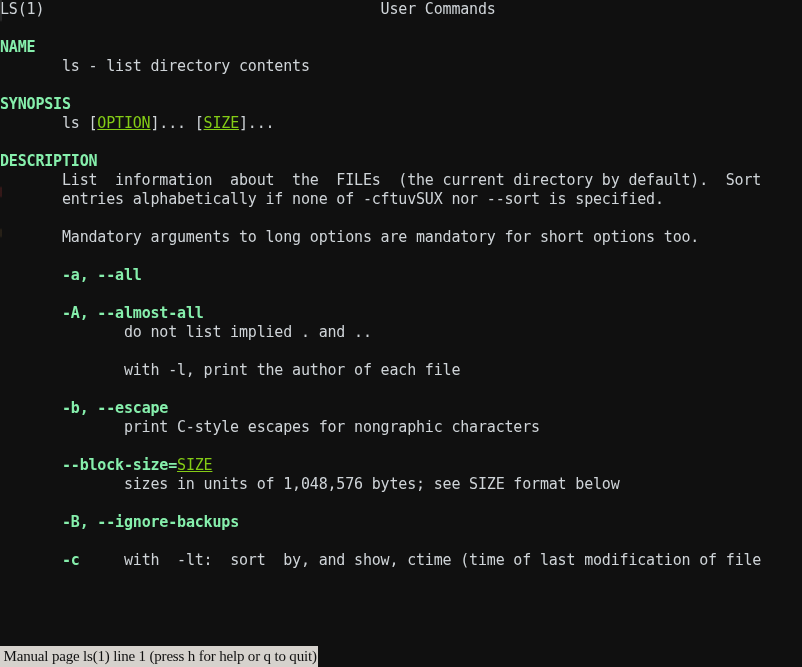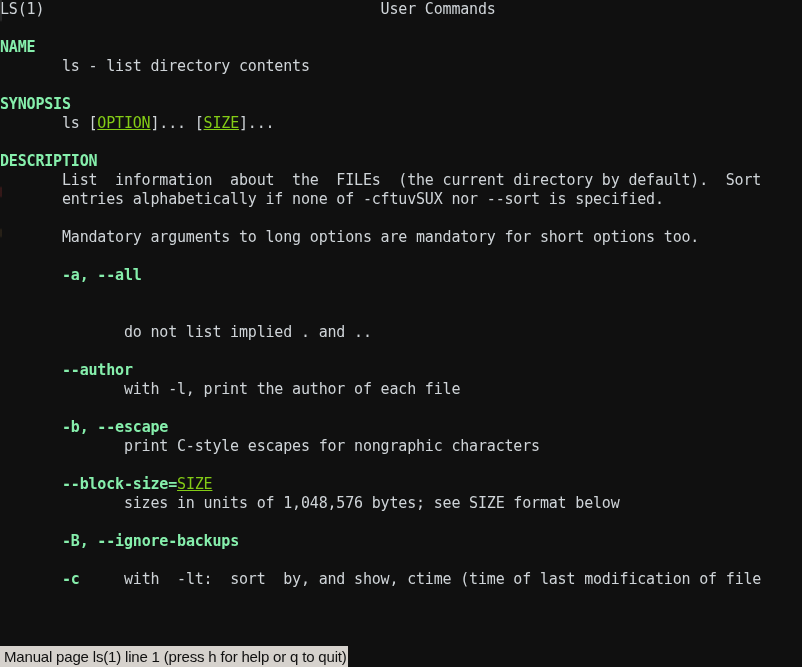--- a/index.html
+++ b/index.html
@@ -45,21 +45,21 @@
   .bold { color: #86efac; font-weight: bold; }
   .ul { text-decoration: underline; color: #84cc16; }
   .statusbar {
     position: absolute;
     left: 0;
     bottom: 0;
     height: 21px;
     line-height: 21px;
     background: #d6d2cd;
     color: #101010;
-    font-family: Liberation Sans, sans-serif;
+    font-family: Liberation Serif, serif;
     font-size: 15px;
     letter-spacing: -0.18px;
     white-space: pre;
     padding: 0 1px 0 0;
   }
   .edge-artifact {
     position: absolute;
     left: 0;
     top: 0;
     width: 2px;
@@ -98,24 +98,23 @@
         <div class="line" id="l-synopsis-body"><span>       ls [</span><span class="ul">OPTION</span><span>]... [</span><span class="ul">SIZE</span><span>]...</span></div>
         <div class="line" id="l-blank-3">&nbsp;</div>
         <div class="line" id="l-description-heading"><span class="bold">DESCRIPTION</span></div>
         <div class="line" id="l-desc-1"><span>       List  information  about  the  FILEs  (the current directory by default).  Sort</span></div>
         <div class="line" id="l-desc-2"><span>       entries alphabetically if none of -cftuvSUX nor --sort is specified.</span></div>
         <div class="line" id="l-blank-4">&nbsp;</div>
         <div class="line" id="l-mandatory"><span>       Mandatory arguments to long options are mandatory for short options too.</span></div>
         <div class="line" id="l-blank-5">&nbsp;</div>
         <div class="line" id="l-opt-a"><span>       </span><span class="bold">-a, --all</span></div>
         <div class="line" id="l-blank-6">&nbsp;</div>
-        <div class="line" id="l-opt-A"><span>       </span></div>
+        <div class="line" id="l-opt-A"><span>       </span><span class="bold">-A, --almost-all</span></div>
         <div class="line" id="l-opt-A-desc"><span>              do not list implied . and ..</span></div>
         <div class="line" id="l-blank-7">&nbsp;</div>
-        <div class="line" id="l-opt-author"><span>       </span><span class="bold">--author</span></div>
         <div class="line" id="l-opt-author-desc"><span>              with -l, print the author of each file</span></div>
         <div class="line" id="l-blank-8">&nbsp;</div>
         <div class="line" id="l-opt-b"><span>       </span><span class="bold">-b, --escape</span></div>
         <div class="line" id="l-opt-b-desc"><span>              print C-style escapes for nongraphic characters</span></div>
         <div class="line" id="l-blank-9">&nbsp;</div>
         <div class="line" id="l-opt-blocksize"><span>       </span><span class="bold">--block-size=</span><span class="ul">SIZE</span></div>
         <div class="line" id="l-opt-blocksize-desc-2"><span>              sizes in units of 1,048,576 bytes; see SIZE format below</span></div>
         <div class="line" id="l-blank-10">&nbsp;</div>
         <div class="line" id="l-opt-B"><span>       </span><span class="bold">-B, --ignore-backups</span></div>
         <div class="line" id="l-blank-11">&nbsp;</div>

